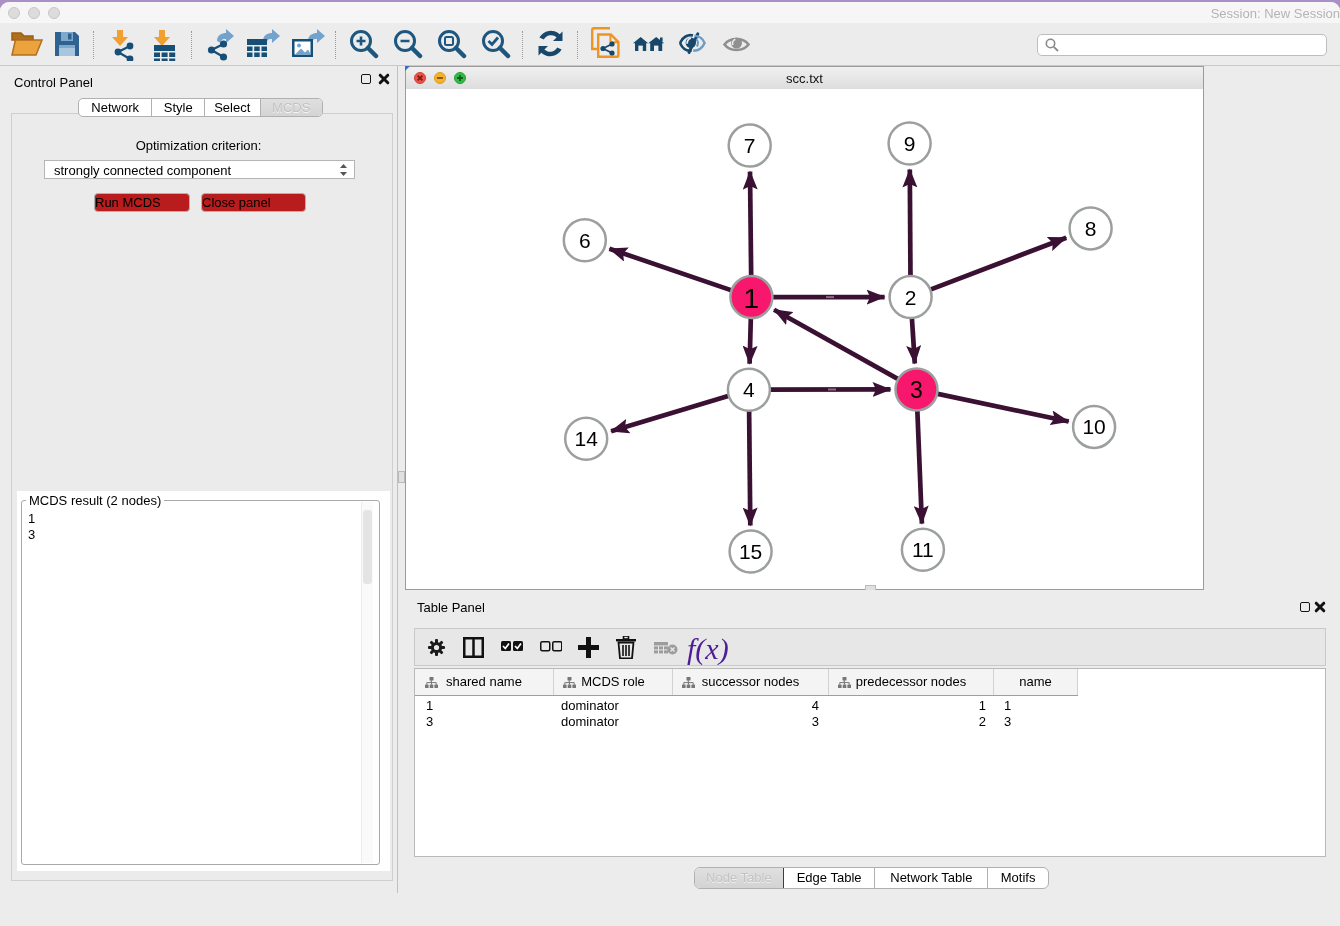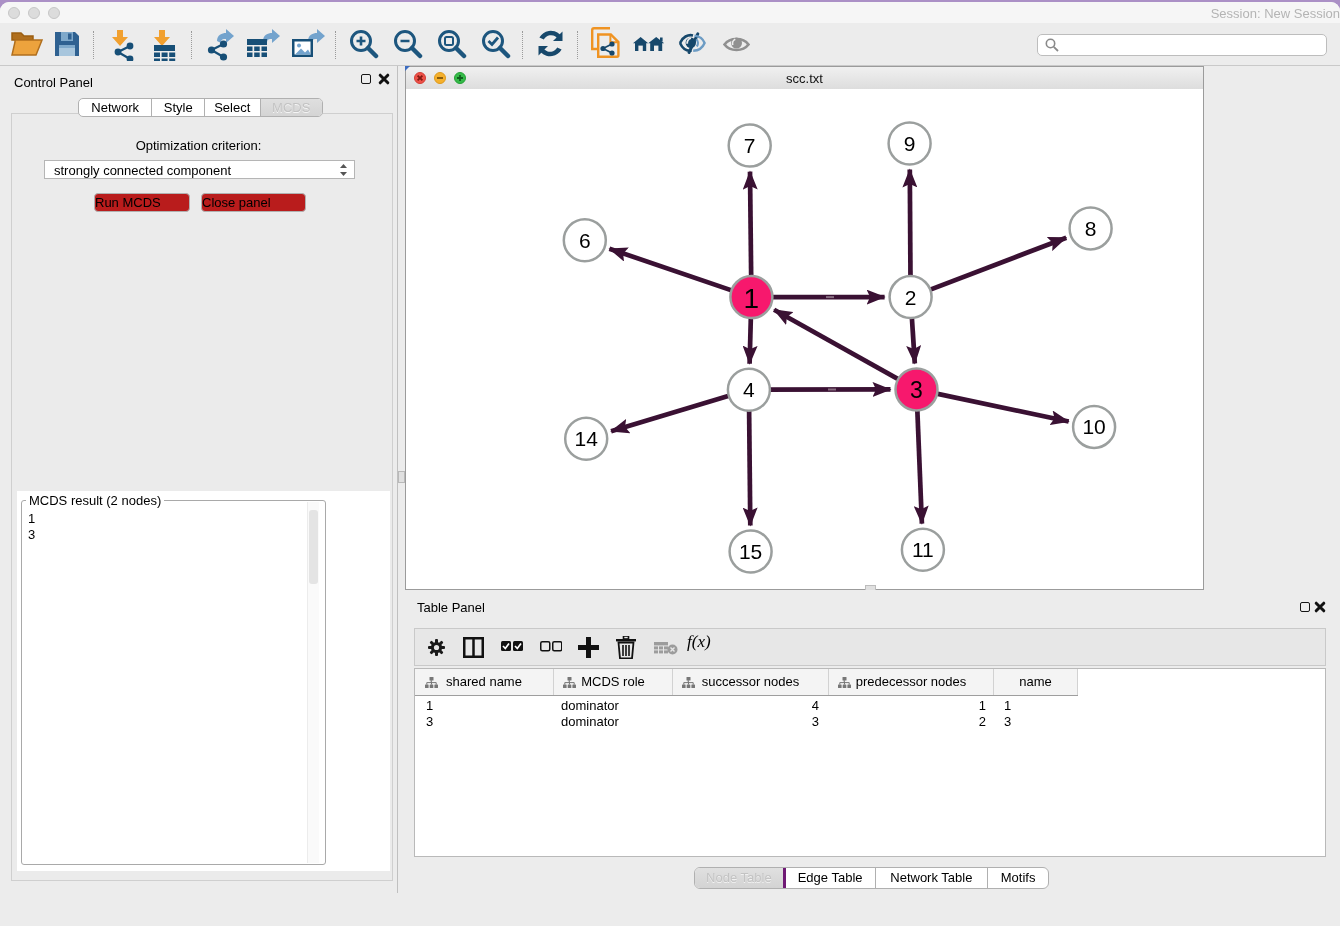--- a/index.html
+++ b/index.html
@@ -229,21 +229,21 @@
       <span style="position:absolute;left:9px;top:2px;font-size:13px;">strongly connected component</span>
       <svg style="position:absolute;right:5px;top:2px;" width="11" height="14" viewBox="0 0 11 14">
         <path d="M2 5 L5.5 1 L9 5 Z" fill="#555"></path>
           <path d="M2 9 L5.5 13 L9 9 Z" fill="#555"></path>
       </svg>
     </div>
     <div class="btn" style="left:94px;top:127px;width:96px;">Run MCDS</div>
     <div class="btn" style="left:201px;top:127px;width:105px;">Close panel</div>
 
     <div style="position:absolute;left:17px;top:425px;width:373px;height:380px;background:#fff;"></div>
-    <div style="position:absolute;left:21px;top:434px;width:305px;height:365px;border:1px solid #a9a9a9;border-radius:3px;box-sizing:border-box;background:#fff;">
+    <div style="position:absolute;left:21px;top:434px;width:359px;height:365px;border:1px solid #a9a9a9;border-radius:3px;box-sizing:border-box;background:#fff;">
       <div style="position:absolute;left:4px;top:-8px;background:#fff;padding:0 3px;font-size:13px;">MCDS result (2 nodes)</div>
       <div style="position:absolute;left:6px;top:10px;font-size:13px;line-height:16px;">1<br>3</div>
       <div style="position:absolute;right:6px;top:1px;bottom:1px;width:11px;background:#fafafa;border-left:1px solid #ececec;">
         <div style="position:absolute;top:8px;left:1px;width:9px;height:74px;background:#e4e4e4;border-radius:3px;"></div>
       </div>
     </div>
   </div>
 
   <div style="position:absolute;left:398px;top:469px;width:7px;height:12px;background:#e0e0e0;border:1px solid #b9b9b9;box-sizing:border-box;"></div>
 
@@ -380,21 +380,21 @@
             <rect x="5" y="5.4" width="4" height="3"></rect>
             <rect x="10" y="5.4" width="4" height="3"></rect>
           <rect x="0" y="9.4" width="4" height="3"></rect>
             <rect x="5" y="9.4" width="4" height="3"></rect>
             <rect x="10" y="9.4" width="4" height="3"></rect>
           <circle cx="18.5" cy="8.5" r="5"></circle>
         </g>
         <path d="M16.5 6.5 l4 4 M20.5 6.5 l-4 4" stroke="#e7e7e7" stroke-width="1.4"></path>
       </svg>
 
-      <div style="position:absolute;left:272px;top:3px;font-family:'Liberation Serif',serif;font-style:italic;font-size:17px;color:#000000;">f(x)</div>
+      <div style="position:absolute;left:272px;top:3px;font-family:'Liberation Serif',serif;font-style:italic;font-size:30px;color:#4c1d95;">f(x)</div>
     </div>
     <div class="tbl" id="tblmain">
       <div class="hdrcell" style="left:0px;width:139px;">shared name</div>
       <div class="hdrcell" style="left:139px;width:119px;">MCDS role</div>
       <div class="hdrcell" style="left:258px;width:156px;">successor nodes</div>
       <div class="hdrcell" style="left:414px;width:165px;">predecessor nodes</div>
       <div class="hdrcell" style="left:579px;width:84px;">name</div>
       <svg style="position:absolute;left:10px;top:8px;" width="13" height="12" viewBox="0 0 13 12">
           <g fill="#777">
             <rect x="4.5" y="0" width="4" height="3.4" rx="0.5"></rect>
@@ -441,19 +441,19 @@
         <div style="position:absolute;left:258px;width:146px;top:19px;text-align:right;">3</div>
         <div style="position:absolute;left:414px;width:157px;top:3px;text-align:right;">1</div>
         <div style="position:absolute;left:414px;width:157px;top:19px;text-align:right;">2</div>
         <div style="position:absolute;left:589px;top:3px;">1</div>
         <div style="position:absolute;left:589px;top:19px;">3</div>
       </div>
     </div>
 
     <div style="position:absolute;left:296px;top:277px;width:355px;height:22px;box-sizing:border-box;border:1px solid #b0b0b0;border-radius:6px;overflow:hidden;display:flex;font-size:13px;text-align:center;background:#fff;">
       <div style="width:88px;line-height:20px;background:linear-gradient(#e0e0e0,#d3d3d3);color:#c3c3c3;text-shadow:0 1px 0 #f2f2f2;">Node Table</div>
-      <div style="width:92px;line-height:20px;border-left:3px solid #701a75;box-sizing:border-box;text-align:center;">Edge Table</div>
+      <div style="width:92px;line-height:20px;border-left:1px solid #701a75;box-sizing:border-box;text-align:center;">Edge Table</div>
       <div style="width:113px;line-height:20px;border-left:1px solid #b0b0b0;box-sizing:border-box;">Network Table</div>
       <div style="width:61px;line-height:20px;border-left:1px solid #b0b0b0;box-sizing:border-box;">Motifs</div>
     </div>
   </div>
 
 </div>
 
 </body></html>

